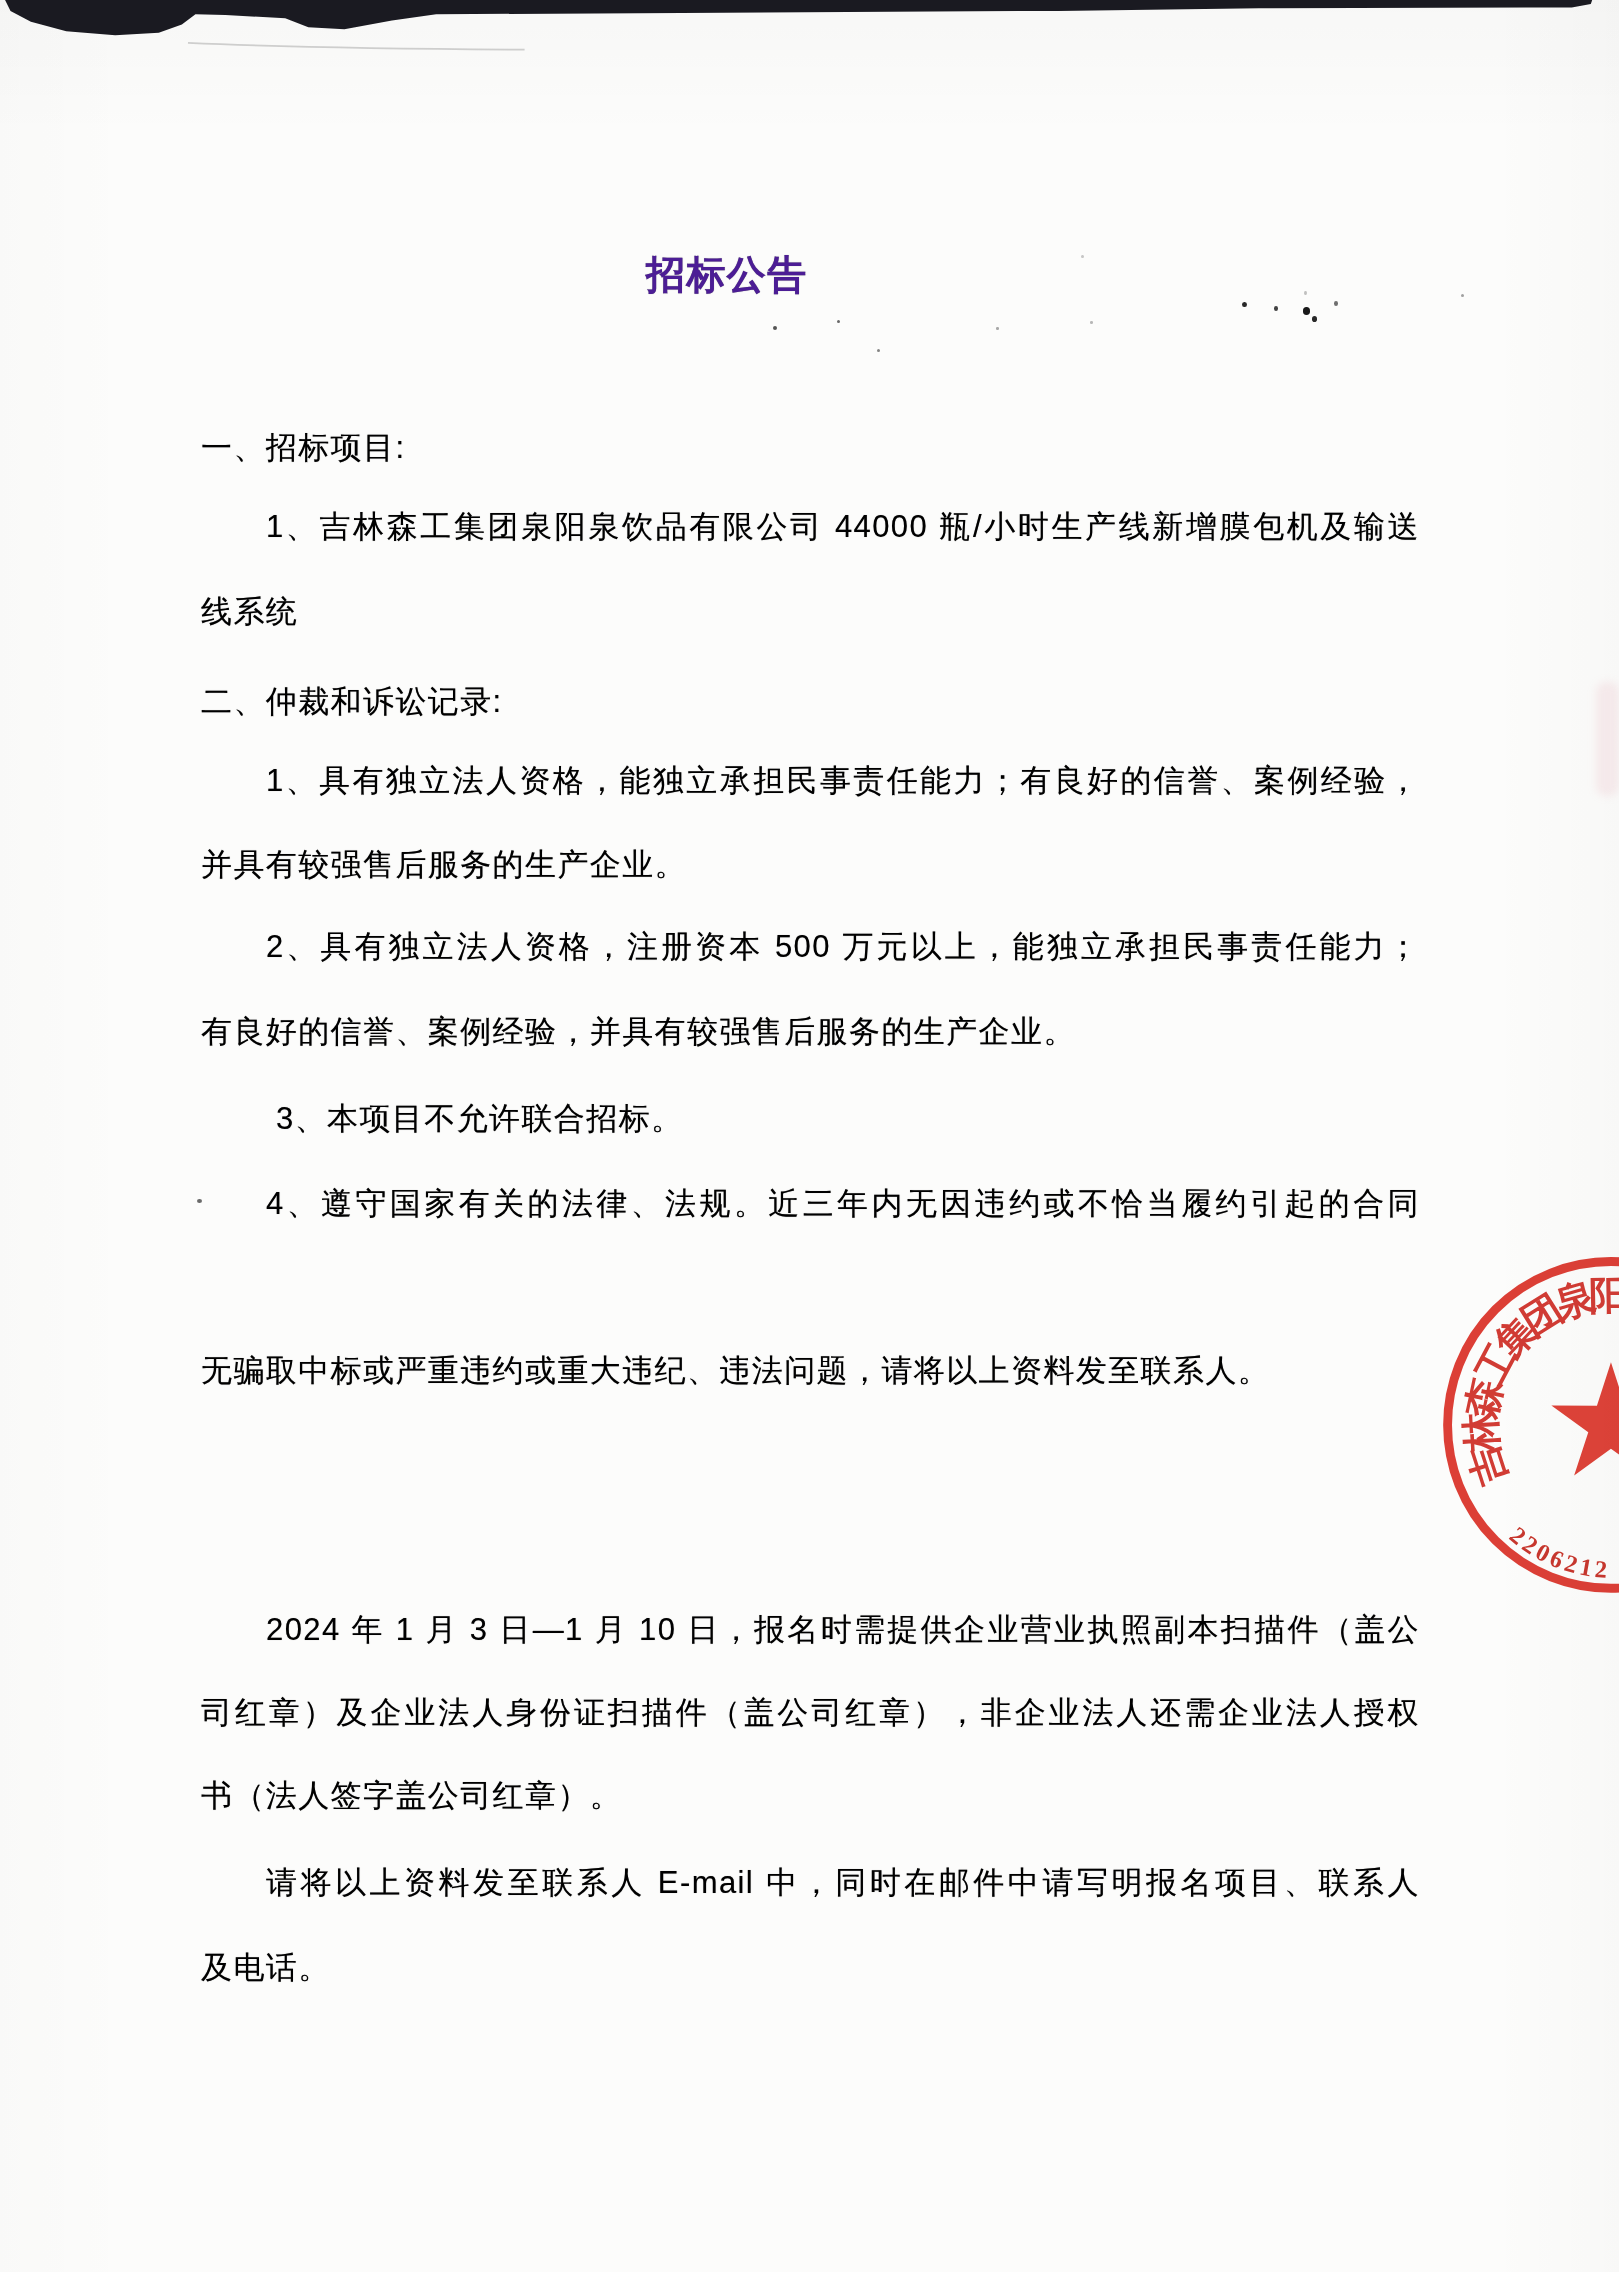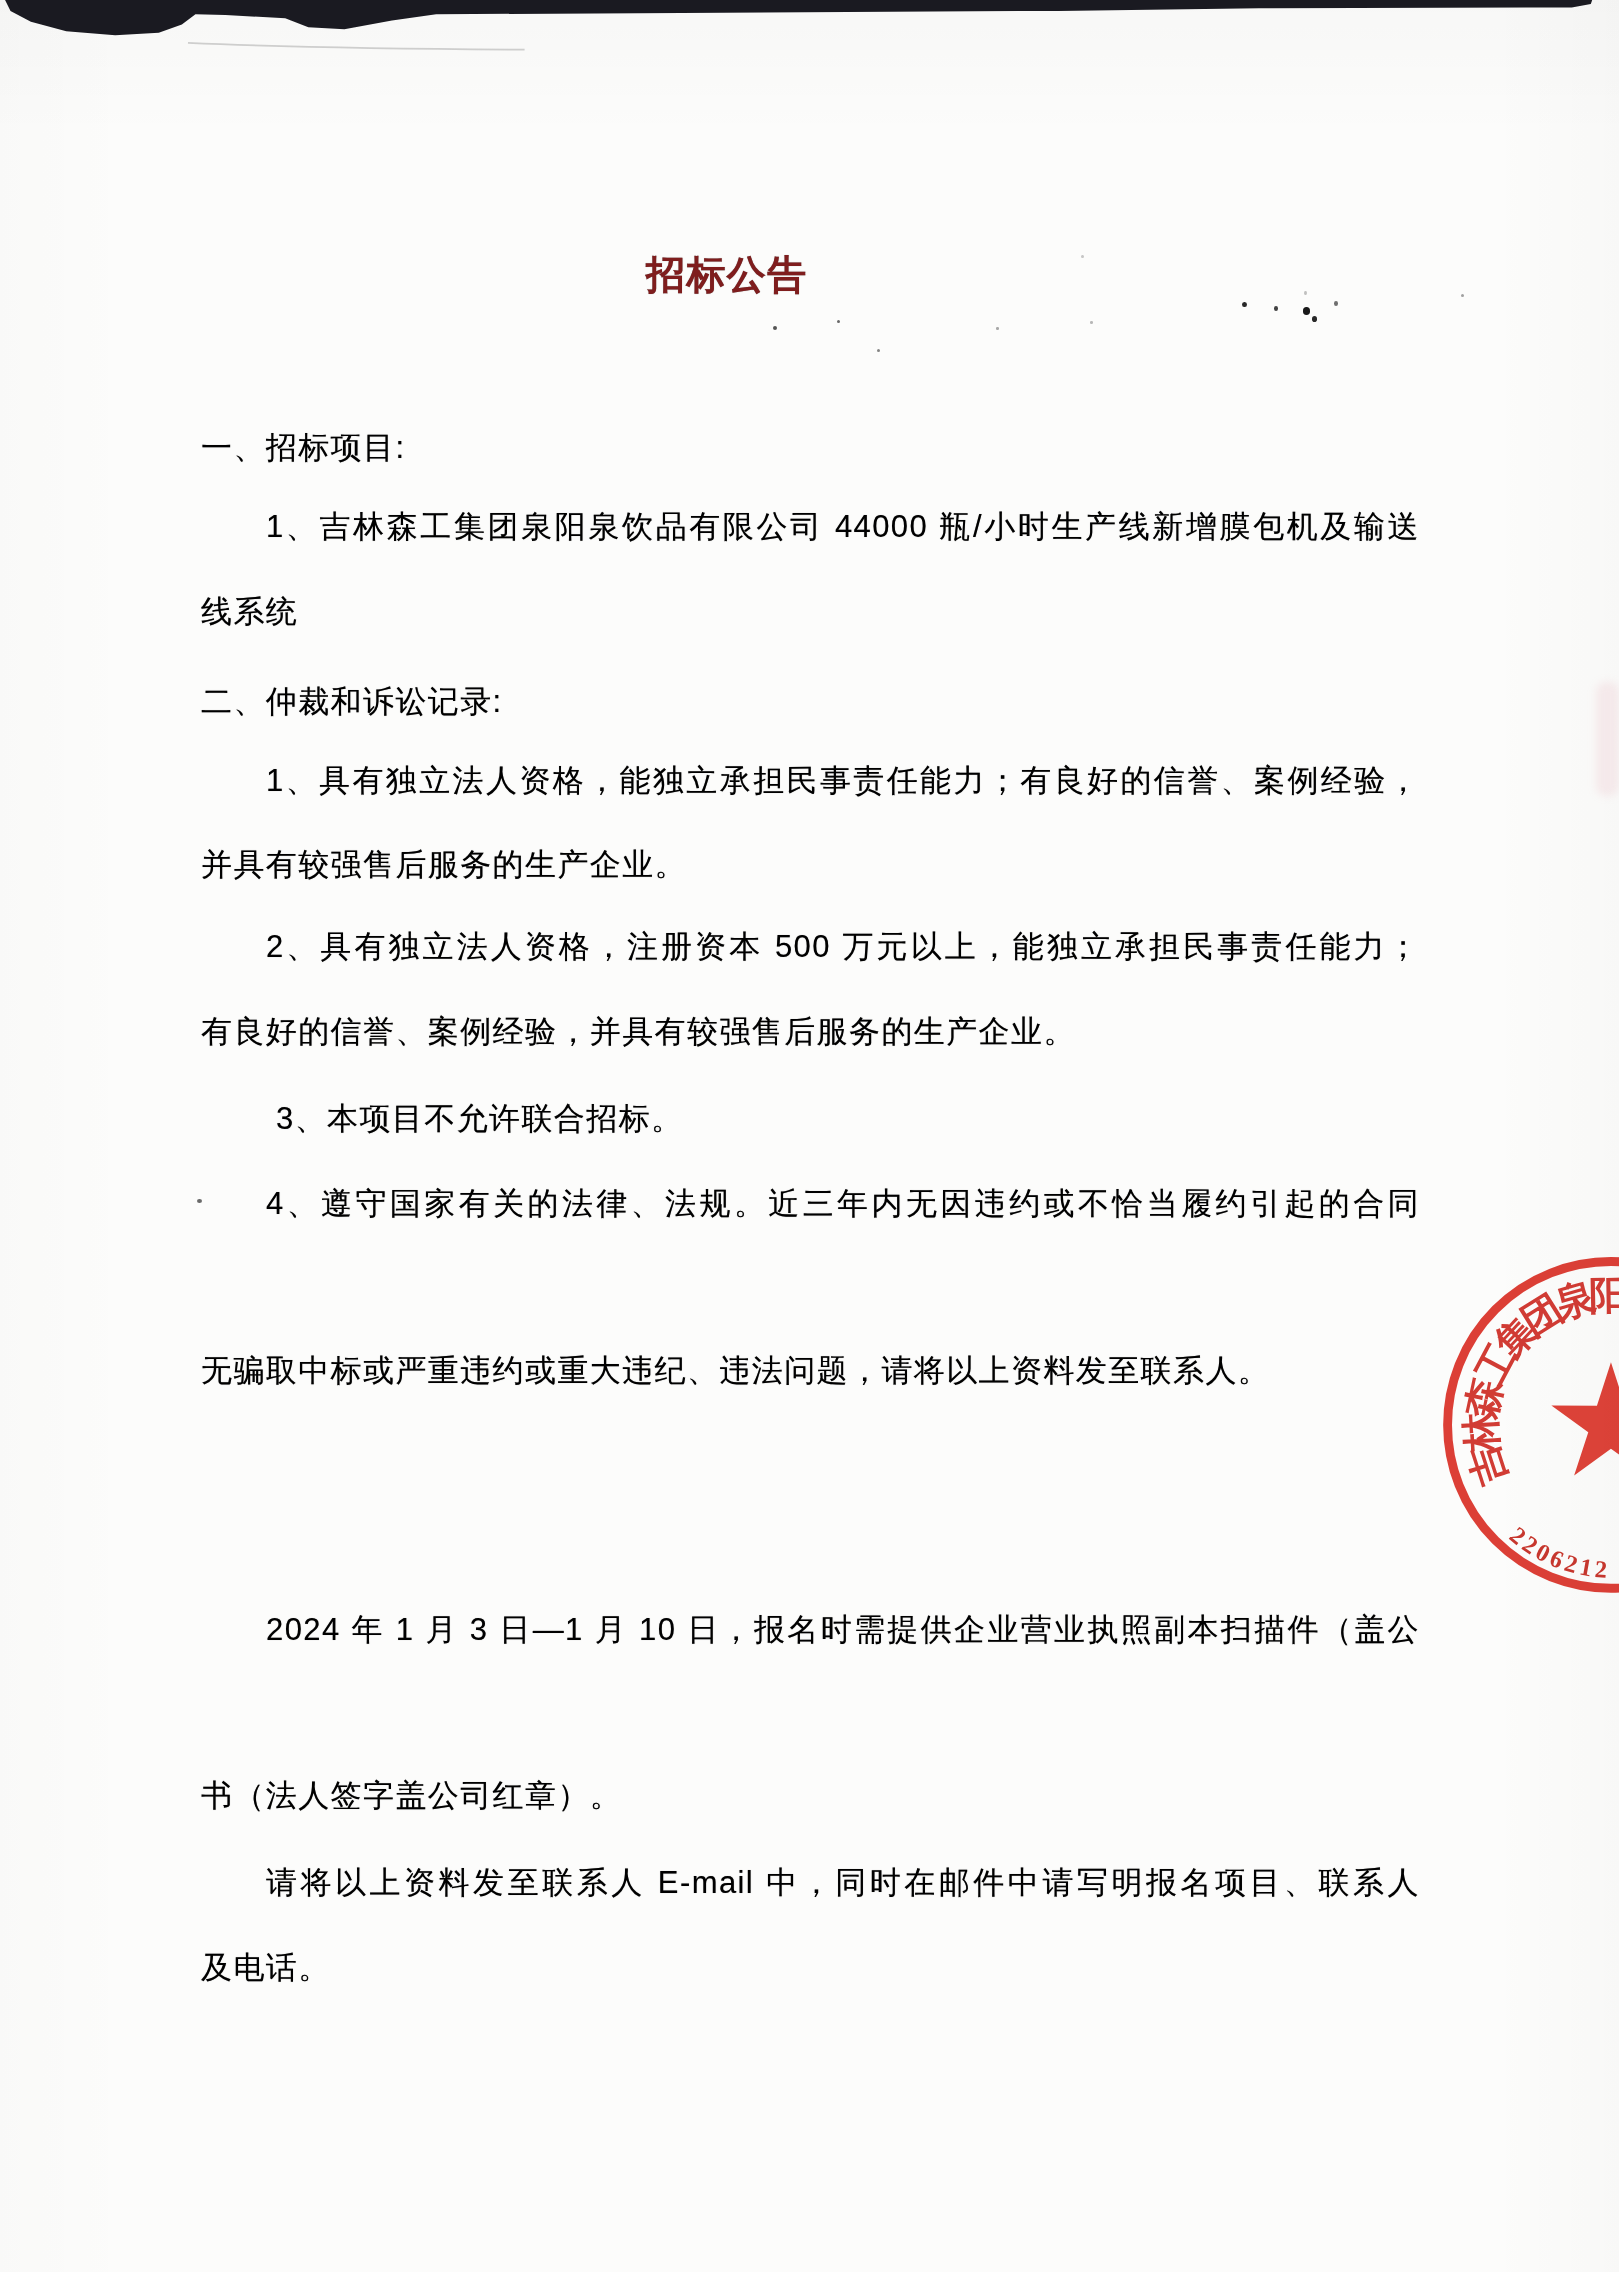--- a/index.html
+++ b/index.html
@@ -11,21 +11,21 @@
   .page{position:absolute;inset:0;}
   
   .page::before{
     content:"";position:absolute;inset:0;pointer-events:none;
     background:
       linear-gradient(90deg, rgba(0,0,0,0.012) 0%, rgba(0,0,0,0) 8%, rgba(0,0,0,0) 92%, rgba(0,0,0,0.015) 100%),
       linear-gradient(180deg, rgba(0,0,0,0.02) 0%, rgba(0,0,0,0) 6%);
   }
   .doc-title{
     position:absolute;left:646px;top:248px;
-    font-size:39px;font-weight:600;letter-spacing:1.4px;color:#7f1d1d;
+    font-size:39px;font-weight:600;letter-spacing:1.4px;color:#4c1d95;
     text-shadow:0 0 0.7px rgba(10,10,10,.55);
     white-space:nowrap;
   }
   .line{
     position:absolute;left:201px;width:1219px;
     font-size:31px;line-height:39px;letter-spacing:1.4px;
     font-weight:500;color:#000000;
     text-shadow:0 0 0.7px rgba(10,10,10,.5);
     white-space:nowrap;
   }
@@ -63,20 +63,21 @@
   <div class="line" style="top:592px">线系统</div>
   <div class="line" style="top:682px">二、仲裁和诉讼记录:</div>
   <div class="line indent justify" style="top:761px">1、具有独立法人资格，能独立承担民事责任能力；有良好的信誉、案例经验，</div>
   <div class="line" style="top:845px">并具有较强售后服务的生产企业。</div>
   <div class="line indent justify" style="top:927px">2、具有独立法人资格，注册资本 500 万元以上，能独立承担民事责任能力；</div>
   <div class="line" style="top:1012px">有良好的信誉、案例经验，并具有较强售后服务的生产企业。</div>
   <div class="line indent" style="top:1099px;left:276px">3、本项目不允许联合招标。</div>
   <div class="line indent justify" style="top:1184px">4、遵守国家有关的法律、法规。近三年内无因违约或不恰当履约引起的合同</div>
   <div class="line" style="top:1351px">无骗取中标或严重违约或重大违纪、违法问题，请将以上资料发至联系人。</div>
   <div class="line indent justify" style="top:1610px">2024 年 1 月 3 日—1 月 10 日，报名时需提供企业营业执照副本扫描件（盖公</div>
+  <div class="line justify" style="top:1693px">司红章）及企业法人身份证扫描件（盖公司红章），非企业法人还需企业法人授权</div>
   <div class="line indent justify" style="top:1863px">请将以上资料发至联系人 E-mail 中，同时在邮件中请写明报名项目、联系人</div>
   <div class="line" style="top:1776px">书（法人签字盖公司红章）。</div>
   <div class="line" style="top:1948px">及电话。</div>
 
   <div class="speck" style="left:773px;top:326px;width:4.1px;height:4.1px;background:#2a2a2a;opacity:.8"></div>
   <div class="speck" style="left:837px;top:320px;width:3.4px;height:3.4px;background:#2a2a2a;opacity:.7"></div>
   <div class="speck" style="left:877px;top:349px;width:3.4px;height:3.4px;background:#333;opacity:.6"></div>
   <div class="speck" style="left:996px;top:327px;width:2.7px;height:2.7px;background:#555;opacity:.5"></div>
   <div class="speck" style="left:1090px;top:321px;width:2.7px;height:2.7px;background:#666;opacity:.45"></div>
   <div class="speck" style="left:1081px;top:255px;width:2.7px;height:3.4px;background:#777;opacity:.4"></div>

